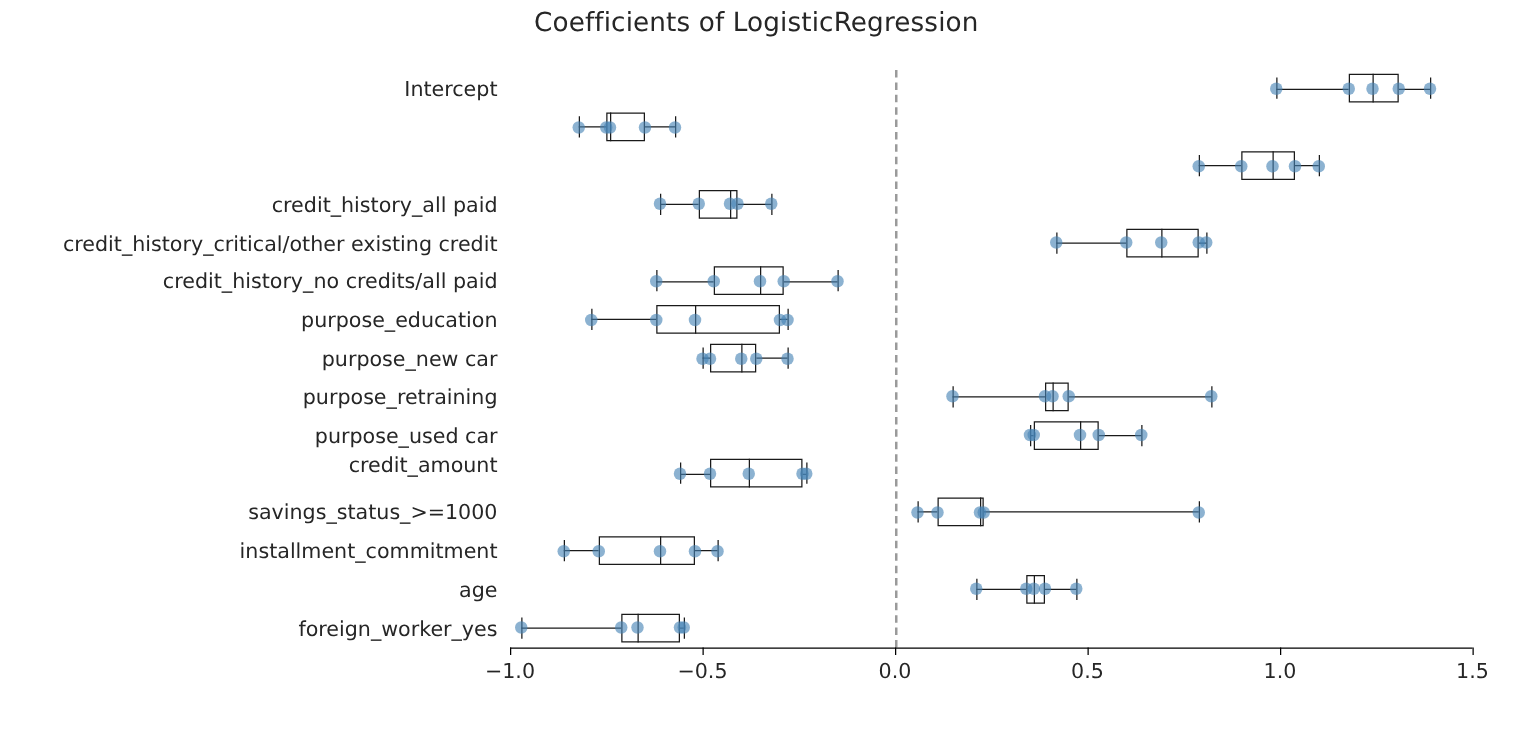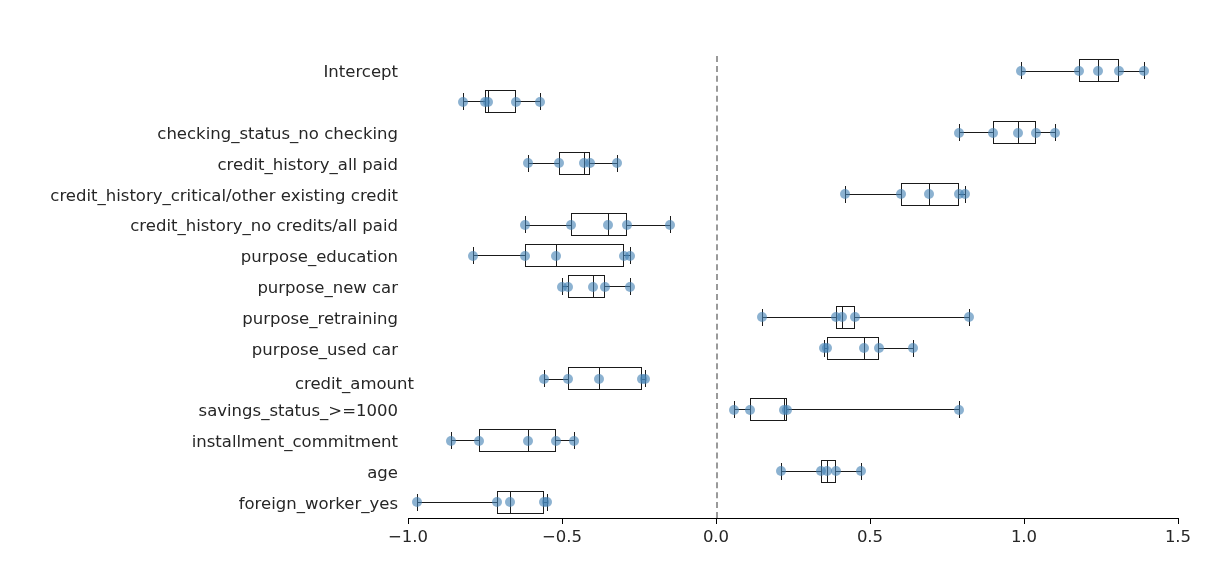--- a/index.html
+++ b/index.html
@@ -140,32 +140,32 @@
     margin-left: -5px;
     border-radius: 50%;
     background: rgba(70, 130, 180, 0.62);
   }
 </style>
 </head>
 <body>
 
 <div id="figure">
 
+  <div id="chart-title">Coefficients of LogisticRegression</div>
 
   <div id="ylabels-holder">
       <div class="ylabel" style="top: 71.4px;">Intercept</div>
-      <div class="ylabel" style="top: 133px;">checking_status_no checking</div>
       <div class="ylabel" style="top: 194.6px;">credit_history_critical/other existing credit</div>
       <div class="ylabel" style="top: 163.8px;">credit_history_all paid</div>
       <div class="ylabel" style="top: 225.4px;">credit_history_no credits/all paid</div>
       <div class="ylabel" style="top: 287px;">purpose_new car</div>
       <div class="ylabel" style="top: 256.2px;">purpose_education</div>
       <div class="ylabel" style="top: 317.8px;">purpose_retraining</div>
       <div class="ylabel" style="top: 348.6px;">purpose_used car</div>
-      <div class="ylabel" style="top: 383px; padding-left: 16px;">credit_amount</div>
+      <div class="ylabel" style="top: 372px;">credit_amount</div>
       <div class="ylabel" style="top: 410.2px;">savings_status_&gt;=1000</div>
       <div class="ylabel" style="top: 471.8px;">age</div>
       <div class="ylabel" style="top: 441px;">installment_commitment</div>
       <div class="ylabel" style="top: 502.6px;">foreign_worker_yes</div>
     </div>
 
   <div id="plot-area"></div>
 
   <div id="zero-line" style="left: 716px;"></div>
 

